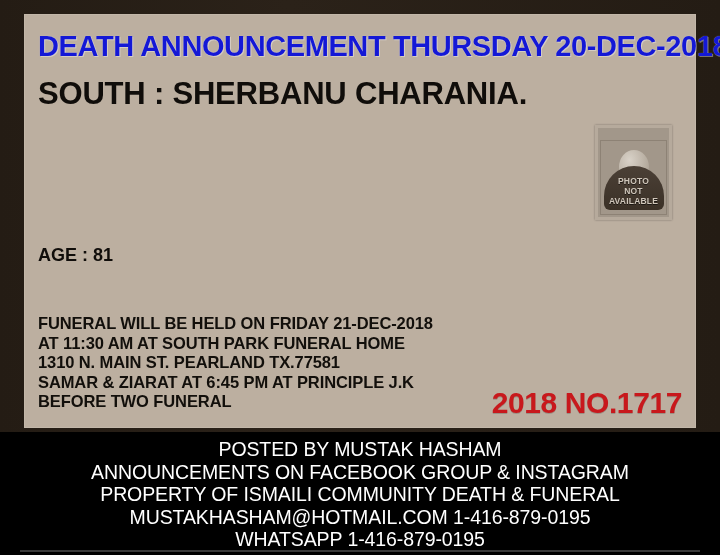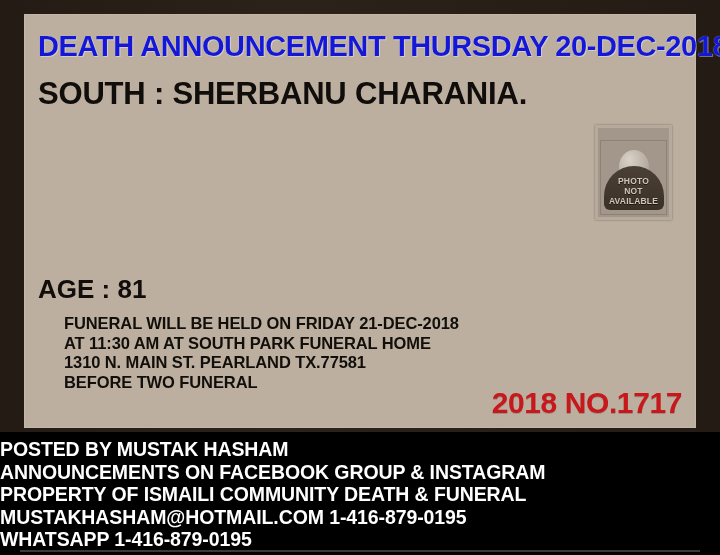--- a/index.html
+++ b/index.html
@@ -78,39 +78,38 @@
     font-weight: bold;
     line-height: 36px;
     letter-spacing: -0.1px;
     white-space: nowrap;
   }
 
   
   .age {
     position: absolute;
     left: 14px;
-    top: 260px;
+    top: 231px;
     color: #100d0a;
-    font-size: 26px;
+    font-size: 18px;
     font-weight: bold;
     white-space: nowrap;
   }
 
   
   .details {
     position: absolute;
     left: 14px;
     top: 300px;
     color: #120f0b;
     font-size: 16.5px;
     font-weight: bold;
     line-height: 19.5px;
     letter-spacing: -0.1px;
     white-space: nowrap;
-    margin-left: 26px;
   }
 
   
   .refno {
     position: absolute;
     right: 14px;
     bottom: 8px;
     color: #c8181c;
     font-size: 30px;
     font-weight: bold;
@@ -176,23 +175,23 @@
 
   
   .footer {
     position: absolute;
     left: 0;
     top: 432px;
     width: 720px;
     height: 123px;
     background: #000;
     color: #ffffff;
-    text-align: left;
+    text-align: center;
     font-size: 19.5px;
-    font-weight: bold;
+    font-weight: normal;
     line-height: 22.6px;
     letter-spacing: -0.1px;
     padding-top: 6px;
     box-sizing: border-box;
   }
   .footer .fline { white-space: nowrap; }
   .footer-rule {
     position: absolute;
     left: 20px;
     right: 20px;
@@ -214,20 +213,21 @@
 
     <div class="nameline">SOUTH : SHERBANU CHARANIA.</div>
 
 
     <div class="age">AGE : 81</div>
 
     <div class="details">
       <div>FUNERAL WILL BE HELD ON FRIDAY 21-DEC-2018</div>
       <div>AT 11:30 AM AT SOUTH PARK FUNERAL HOME</div>
       <div>1310 N. MAIN ST. PEARLAND TX.77581</div>
+      <div>SAMAR &amp; ZIARAT AT 6:45 PM AT PRINCIPLE J.K</div>
       <div>BEFORE TWO FUNERAL</div>
     </div>
 
     <div class="refno">2018 NO.1717</div>
 
     <div class="photo-box">
       <div class="photo-inner">
         <div class="ph-head"></div>
         <div class="ph-body"></div>
         <div class="ph-text">

